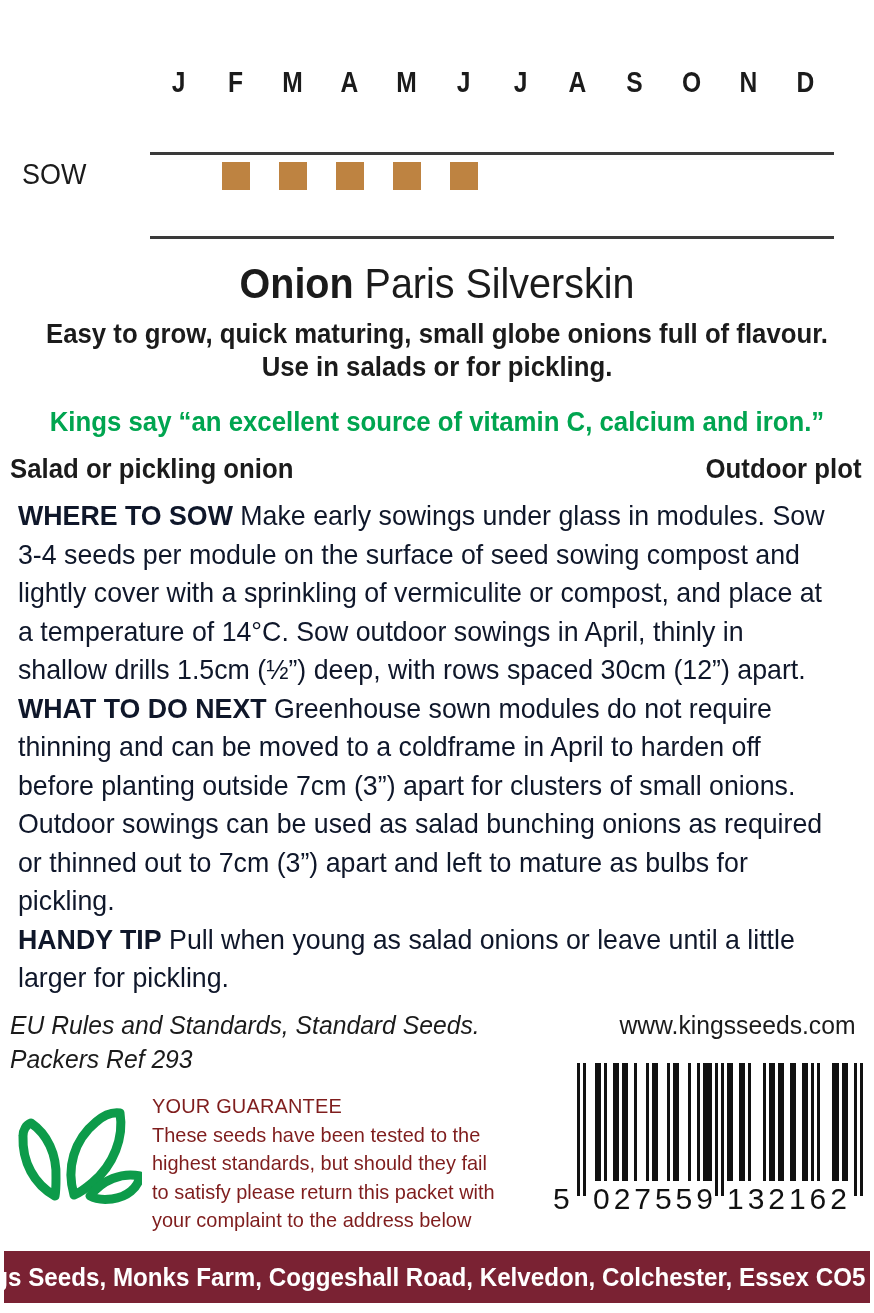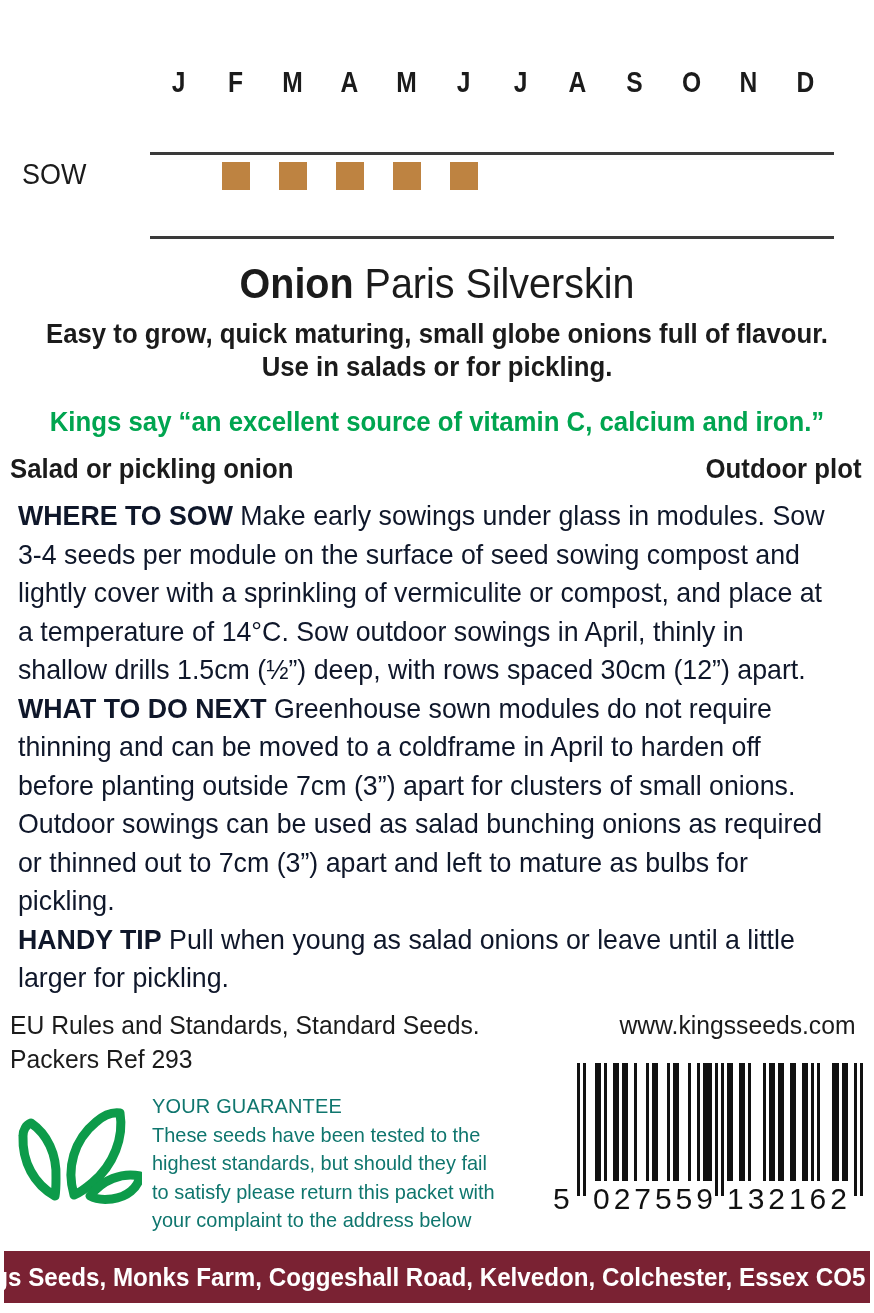--- a/index.html
+++ b/index.html
@@ -152,20 +152,21 @@
   .instructions b { font-weight: bold; }
 
   
   .legal {
     position: absolute;
     left: 10px; top: 1008px;
     width: 500px;
     font-size: 26px;
     line-height: 34px;
     color: #1b1b1b;
+    font-style: italic;
   }
   .legal div { transform: scaleX(0.95); transform-origin: left top; }
   .website {
     position: absolute;
     right: 18px; top: 1008px;
     font-size: 26px;
     line-height: 34px;
     color: #1b1b1b;
     transform: scaleX(0.95);
     transform-origin: right top;
@@ -176,21 +177,21 @@
     position: absolute;
     left: 14px; top: 1092px;
     width: 128px; height: 112px;
   }
   .guarantee {
     position: absolute;
     left: 152px; top: 1092px;
     width: 380px;
     font-size: 21px;
     line-height: 28.5px;
-    color: #0f766e;
+    color: #7f1d1d;
   }
   .guarantee .ghead {
     letter-spacing: 0.2px;
     transform: scaleX(0.95);
     transform-origin: left top;
   }
   .guarantee .gbody {
     transform: scaleX(0.95);
     transform-origin: left top;
   }

